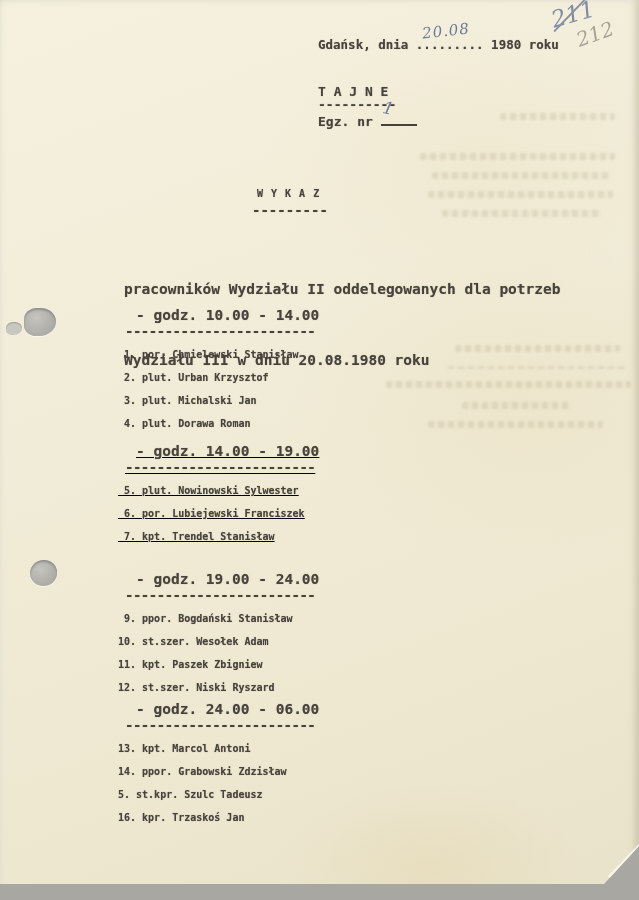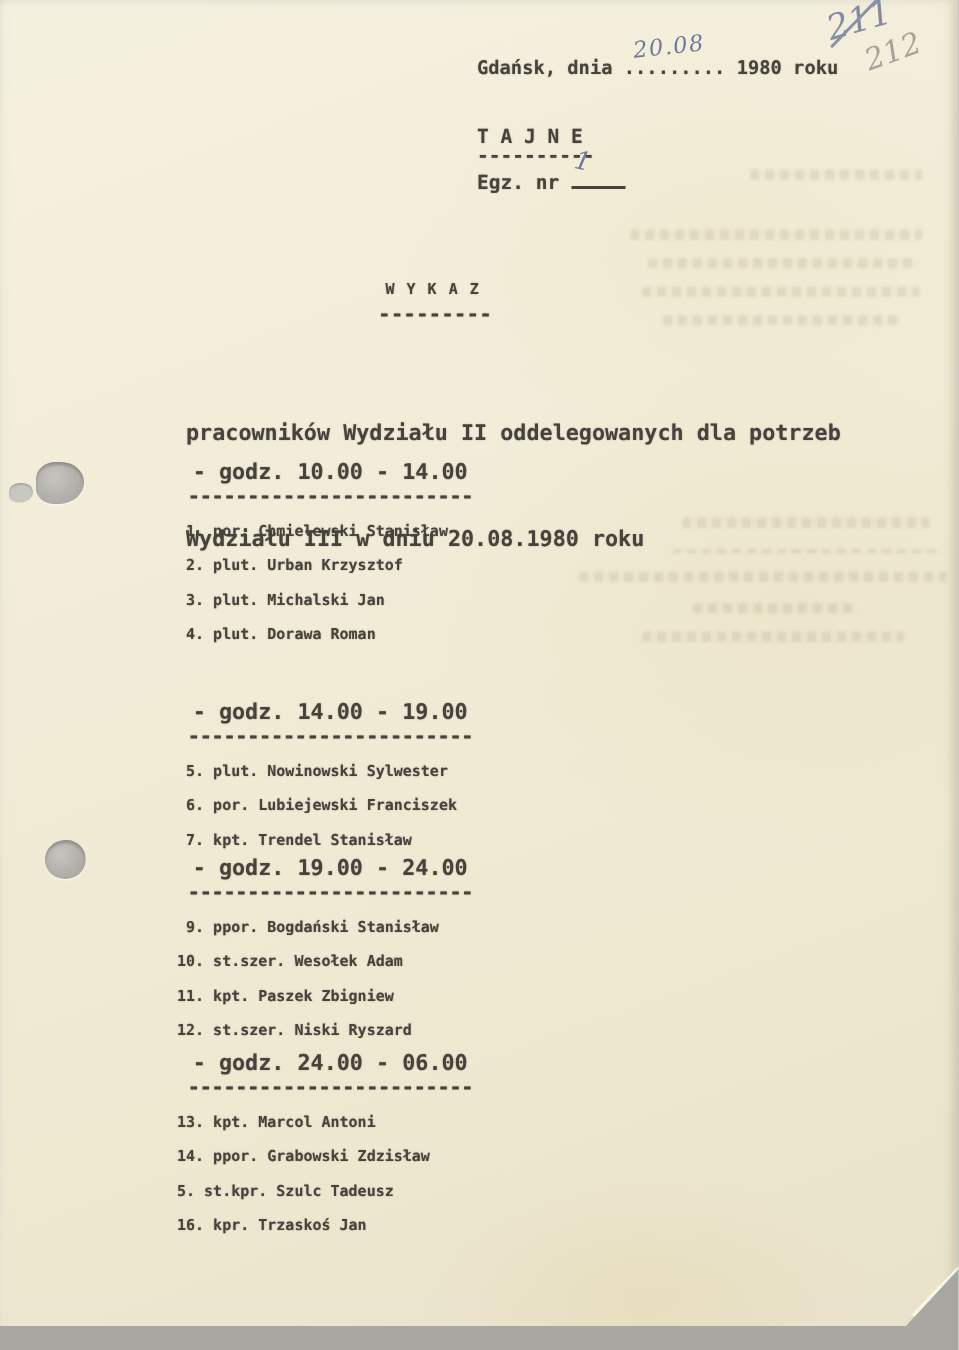--- a/index.html
+++ b/index.html
@@ -44,23 +44,23 @@
   .egz-line    { left: 318px; top: 112px; font-size: 13px; text-align: center; }
   .egz-underline { display: inline-block; width: 36px; border-bottom: 2px solid #47433c; height: 12px; }
   .hand-copy   { left: 383px; top: 98px;  font-size: 17px; color: #6d7a9a; transform: rotate(12deg); }
   
   .title       { left: 236px; top: 188px; font-size: 10px; letter-spacing: 1px; padding-left: 21px; }
   .title-dash  { left: 252px; top: 205px; font-size: 14px; line-height: 11px; }
   
   .intro       { left: 124px; top: 231px; font-size: 14.5px; line-height: 23.5px; }
   
   .section     { position: absolute; left: 118px; }
-  .sec-1 { top: 307px; } .sec-2 { top: 467px; } .sec-3 { top: 571px; } .sec-4 { top: 701px; }
-  .section-header    { position: relative; margin-left: 7px; font-size: 14.5px; line-height: 17px;
-                       color: #47433c; font-weight: bold; text-shadow: 0 0 1px rgba(71,67,60,0.45); white-space: pre; text-align: center; }
+  .sec-1 { top: 307px; } .sec-2 { top: 443px; text-decoration: underline; } .sec-3 { top: 571px; } .sec-4 { top: 701px; }
+  .section-header    { position: relative; margin-left: 18px; font-size: 14.5px; line-height: 17px;
+                       color: #47433c; font-weight: bold; text-shadow: 0 0 1px rgba(71,67,60,0.45); white-space: pre; }
   .section-underline { position: relative; margin-left: 7px; font-size: 14px; line-height: 14px; letter-spacing: -0.5px;
                        color: #47433c; font-weight: bold; text-shadow: 0 0 1px rgba(71,67,60,0.45); white-space: pre; }
   .section ul  { list-style: none; margin: 5px 0 0 0; padding: 0; }
   .section li  { font-size: 10px; line-height: 23px; white-space: pre;
                  color: #47433c; font-weight: bold; text-shadow: 0 0 1px rgba(71,67,60,0.45); }
   
   .mark-211      { left: 551px; top: 1px;  font-size: 23px; color: #828ba3; transform: rotate(-16deg); }
   .mark-211-slash{ position: absolute; left: 547px; top: 14px; width: 46px; height: 2px;
                    background: #8a92a6; transform: rotate(-46deg); border-radius: 2px; }
   .mark-212      { left: 576px; top: 22px; font-size: 20px; color: #a9a29a; transform: rotate(-20deg); }

